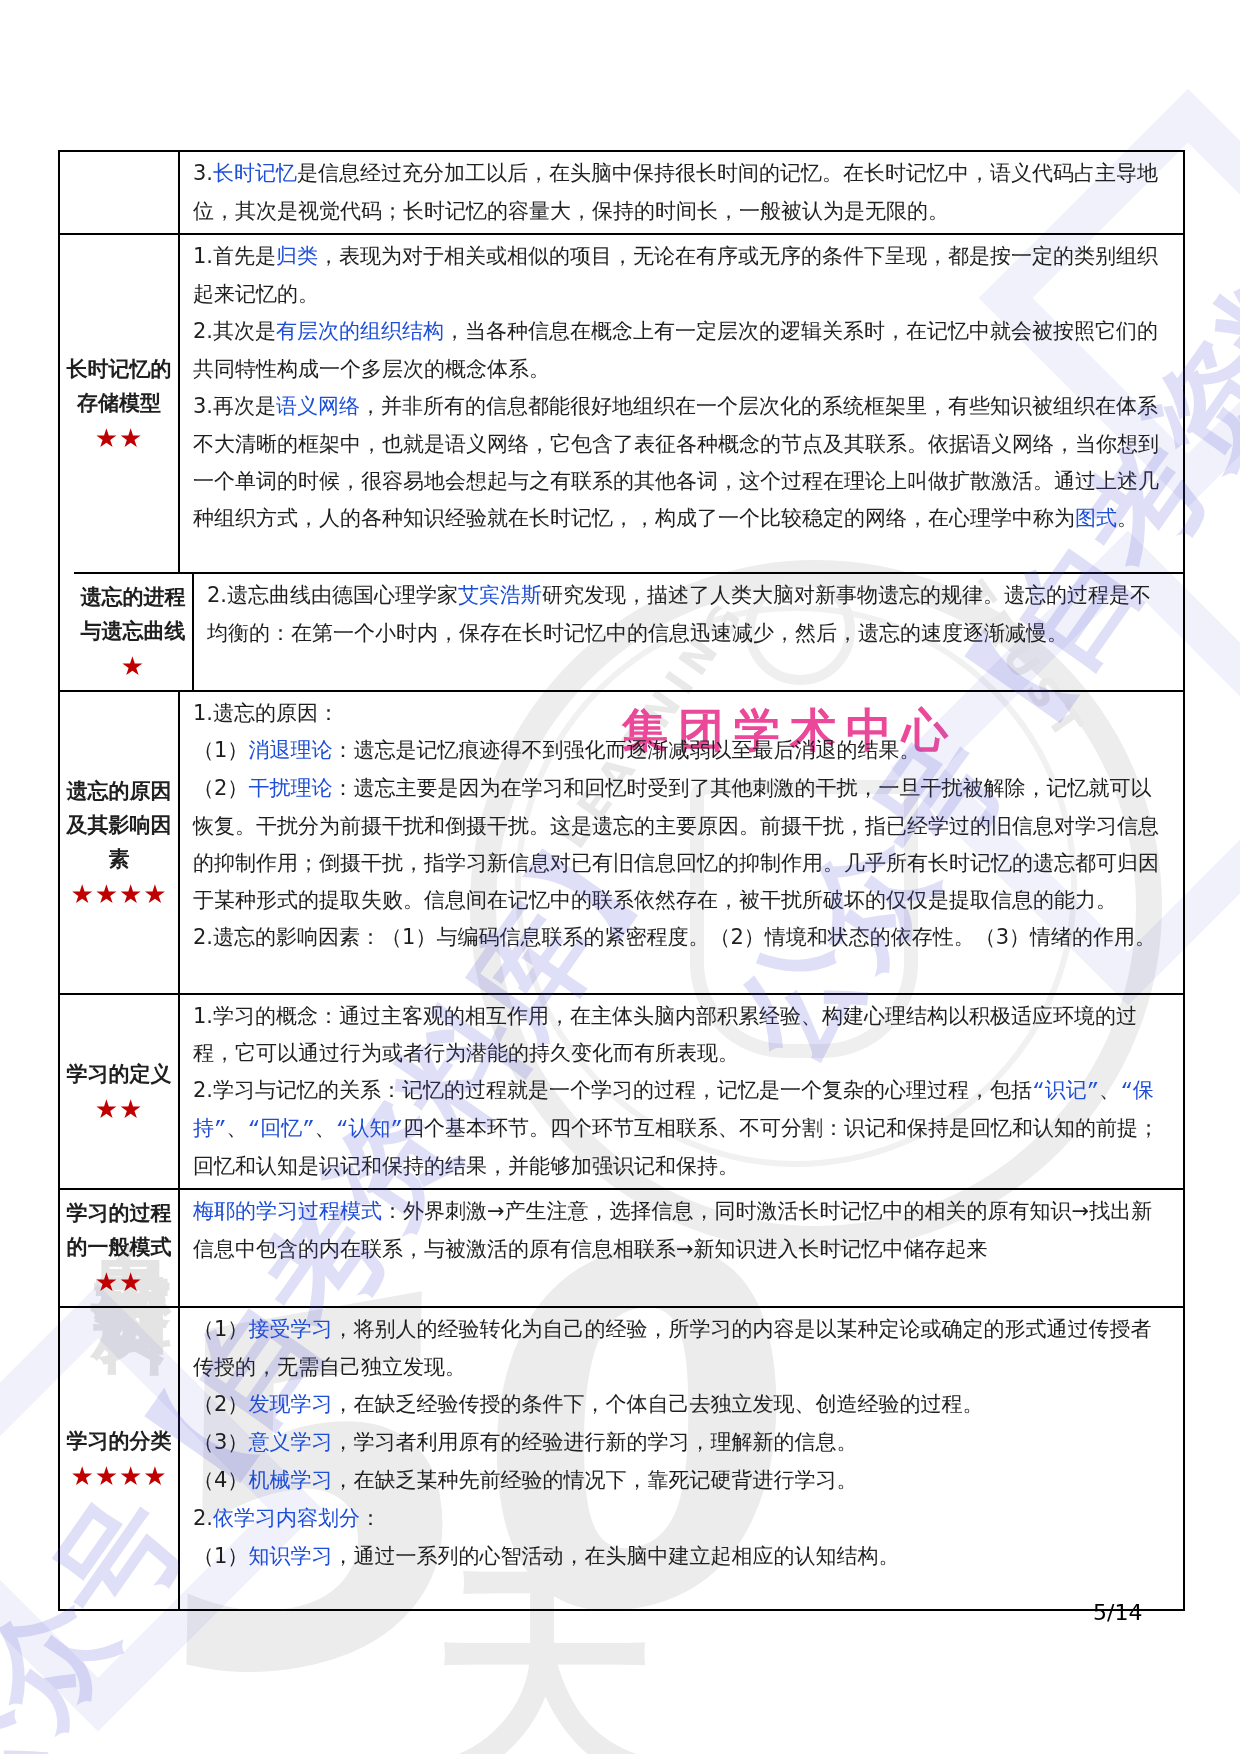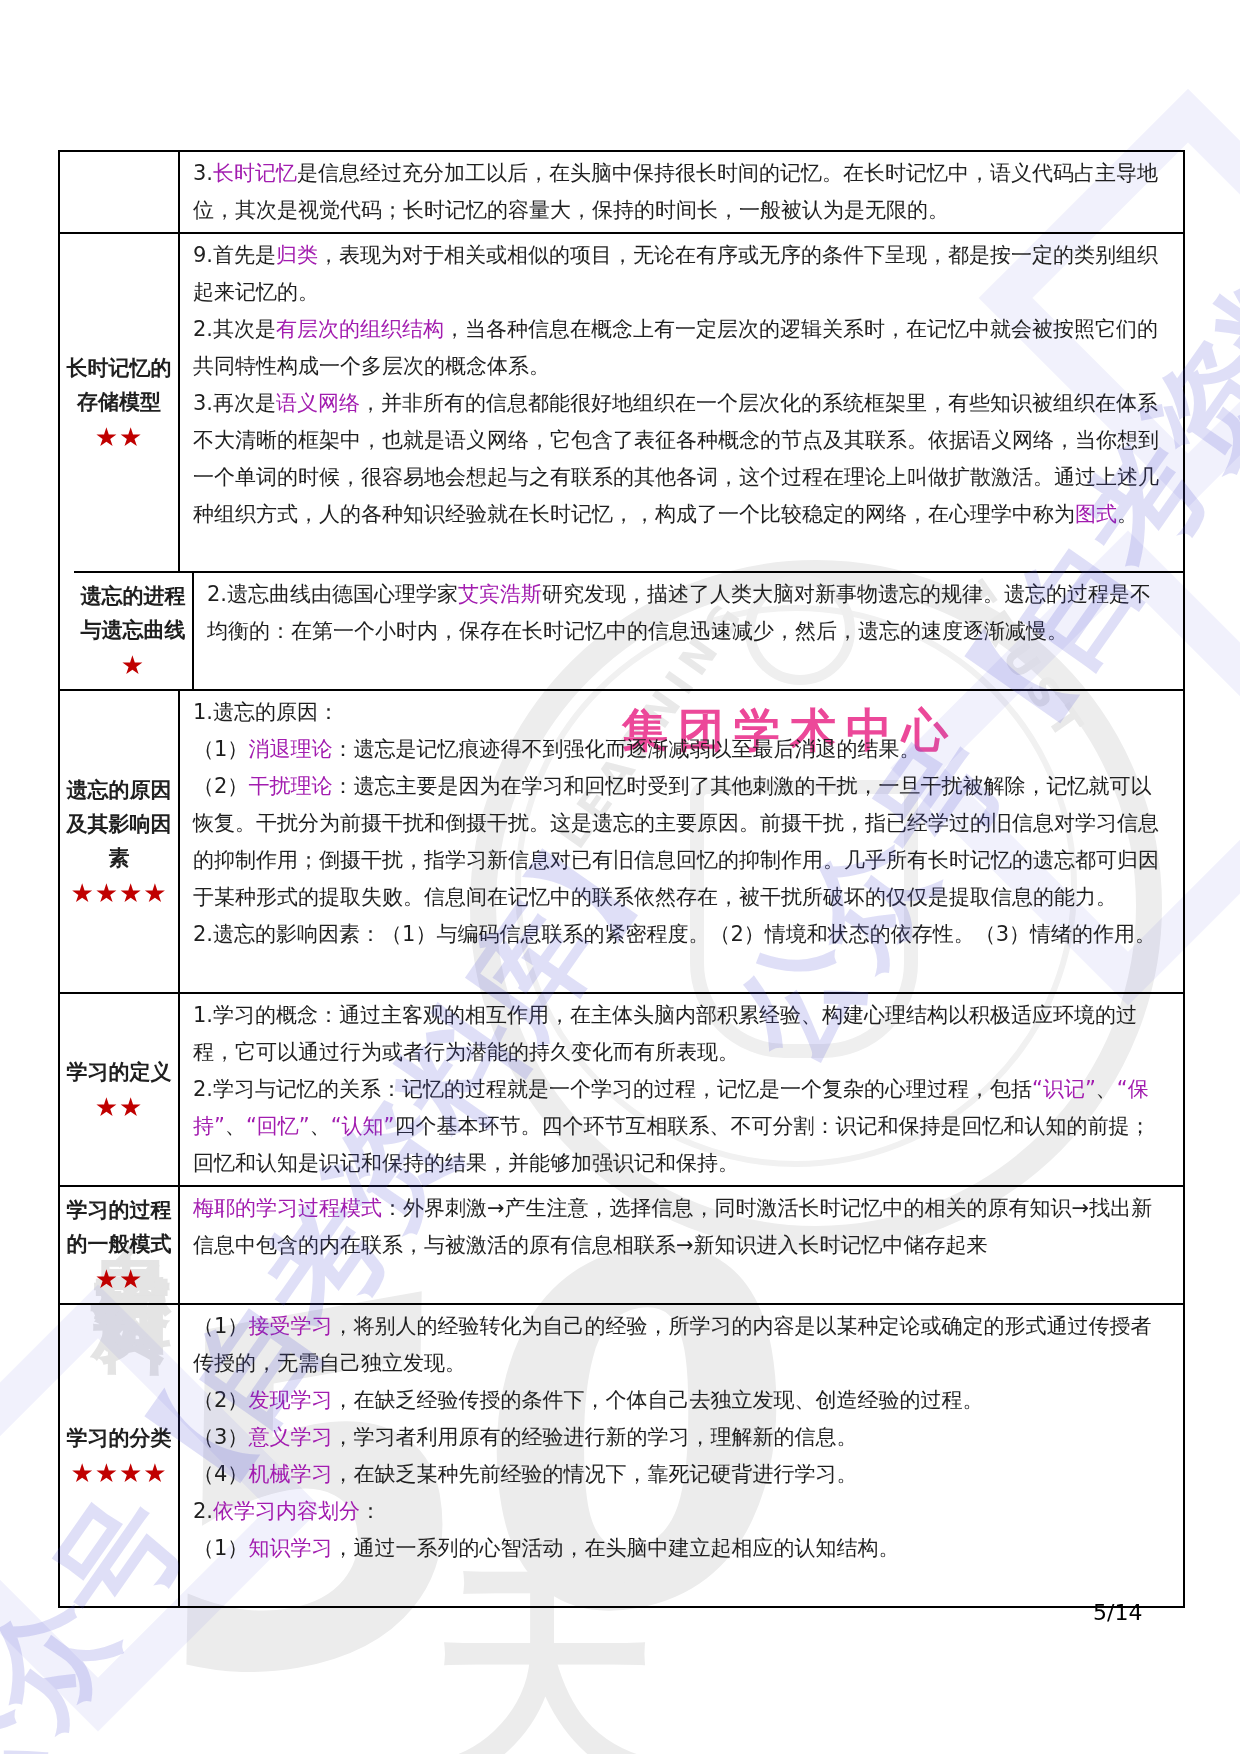--- a/index.html
+++ b/index.html
@@ -46,21 +46,21 @@
   .row:nth-child(7){min-height:303px;}
   .hdr{
     width:120px;flex:0 0 120px;border-right:2px solid #000;box-sizing:border-box;
     display:flex;flex-direction:column;justify-content:center;align-items:center;
     text-align:center;padding:6px 2px;
   }
   .hline{font-size:21px;font-weight:bold;line-height:34px;white-space:nowrap;}
   .stars{font-size:26px;line-height:36px;color:#c00000;letter-spacing:1px;}
   .cnt{flex:1;padding:3px 12px 3px 13px;box-sizing:border-box;}
   .para{font-size:21px;line-height:37px;margin:0;}
-  .red{color:#a21caf;}
+  .red{color:#1d4ed8;font-family:Liberation Mono, monospace;}
   
   .page-number{position:absolute;left:1093px;top:1600px;font-size:22px;color:#000000;z-index:2;}
 </style>
 </head>
 <body>
 
 <div class="page">
 
   <div class="wm wm-seal-ring"></div>
   <div class="wm wm-seal-ring2"></div>
@@ -83,21 +83,21 @@
           <div class="para"><span>3.</span><span class="red">长时记忆</span><span>是信息经过充分加工以后，在头脑中保持很长时间的记忆。在长时记忆中，语义代码占主导地位，其次是视觉代码；长时记忆的容量大，保持的时间长，一般被认为是无限的。</span></div>
         </div>
       </div>
       <div class="row">
         <div class="hdr">
           <div class="hline">长时记忆的</div>
           <div class="hline">存储模型</div>
           <div class="stars">★★</div>
         </div>
         <div class="cnt">
-          <div class="para"><span>9.首先是</span><span class="red">归类</span><span>，表现为对于相关或相似的项目，无论在有序或无序的条件下呈现，都是按一定的类别组织起来记忆的。</span></div>
+          <div class="para"><span>1.首先是</span><span class="red">归类</span><span>，表现为对于相关或相似的项目，无论在有序或无序的条件下呈现，都是按一定的类别组织起来记忆的。</span></div>
           <div class="para"><span>2.其次是</span><span class="red">有层次的组织结构</span><span>，当各种信息在概念上有一定层次的逻辑关系时，在记忆中就会被按照它们的共同特性构成一个多层次的概念体系。</span></div>
           <div class="para"><span>3.再次是</span><span class="red">语义网络</span><span>，并非所有的信息都能很好地组织在一个层次化的系统框架里，有些知识被组织在体系不大清晰的框架中，也就是语义网络，它包含了表征各种概念的节点及其联系。依据语义网络，当你想到一个单词的时候，很容易地会想起与之有联系的其他各词，这个过程在理论上叫做扩散激活。通过上述几种组织方式，人的各种知识经验就在长时记忆，，构成了一个比较稳定的网络，在心理学中称为</span><span class="red">图式</span><span>。</span></div>
         </div>
       </div>
       <div class="row">
         <div class="hdr">
           <div class="hline">遗忘的进程</div>
           <div class="hline">与遗忘曲线</div>
           <div class="stars">★</div>
         </div>

